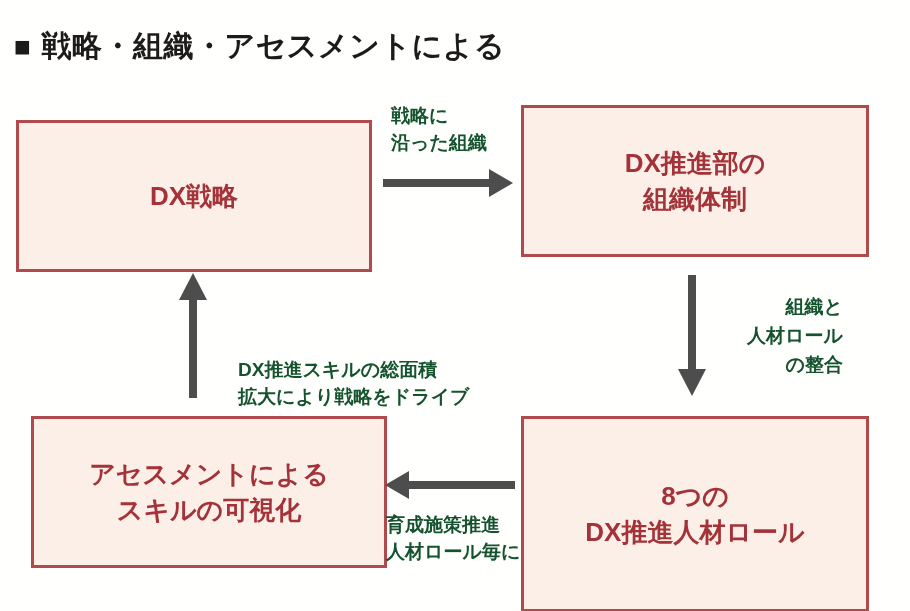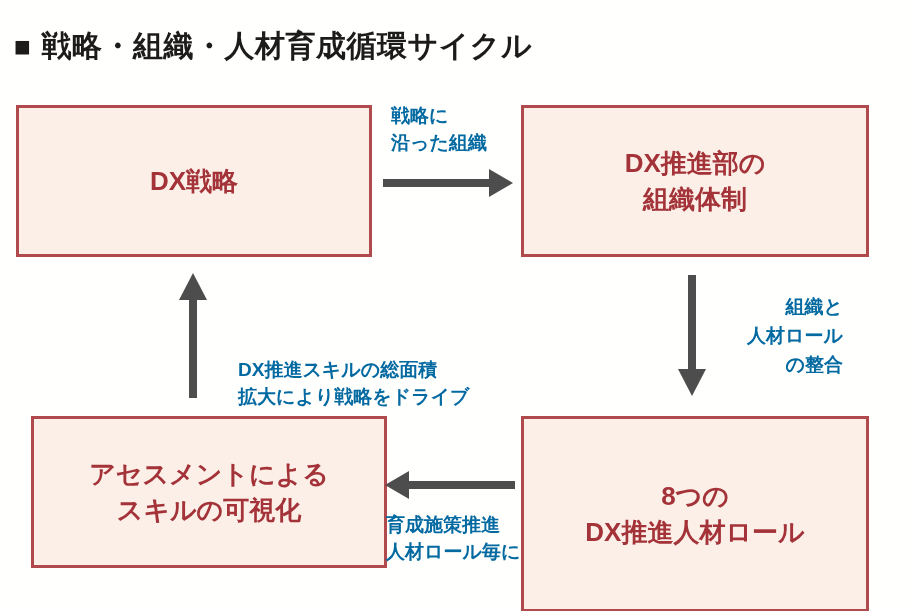--- a/index.html
+++ b/index.html
@@ -40,27 +40,27 @@
     color: #a43339;
     font-weight: bold;
     font-size: 26px;
     line-height: 36px;
     text-align: center;
     display: flex;
     flex-direction: column;
     justify-content: center;
     align-items: center;
   }
-  .box-tl { left: 16px;  top: 105px; width: 356px; height: 152px; }
+  .box-tl { left: 16px;  top: 120px; width: 356px; height: 152px; }
   .box-tr { left: 521px; top: 105px; width: 348px; height: 152px; }
   .box-bl { left: 31px;  top: 416px; width: 356px; height: 152px; }
   .box-br { left: 521px; top: 416px; width: 348px; height: 196px; }
   .arrow-label {
     position: absolute;
-    color: #0369a1;
+    color: #14532d;
     font-weight: bold;
     font-size: 19px;
     line-height: 27px;
     white-space: nowrap;
     text-align: left;
   }
   .label-strategy-org { left: 391px; top: 102px; }
   .label-org-roles    { left: 747px; top: 292px; line-height: 29px; text-align: right; }
   .label-roles-assess { left: 386px; top: 511px; }
   .label-assess-strat { left: 238px; top: 312px; margin-top: 44px; }
@@ -69,21 +69,21 @@
   }
   .arrow svg { display: block; }
 </style>
 </head>
 <body>
 
 <div class="canvas">
 
   <div class="page-title">
     <span class="title-bullet">■</span>
-    <span>戦略・組織・人材育成循環サイクル</span>
+    <span>戦略・組織・アセスメントによる</span>
   </div>
 
   <div class="box box-tl">
     <div>DX戦略</div>
   </div>
 
   <div class="box box-tr">
     <div>DX推進部の</div>
     <div>組織体制</div>
   </div>

